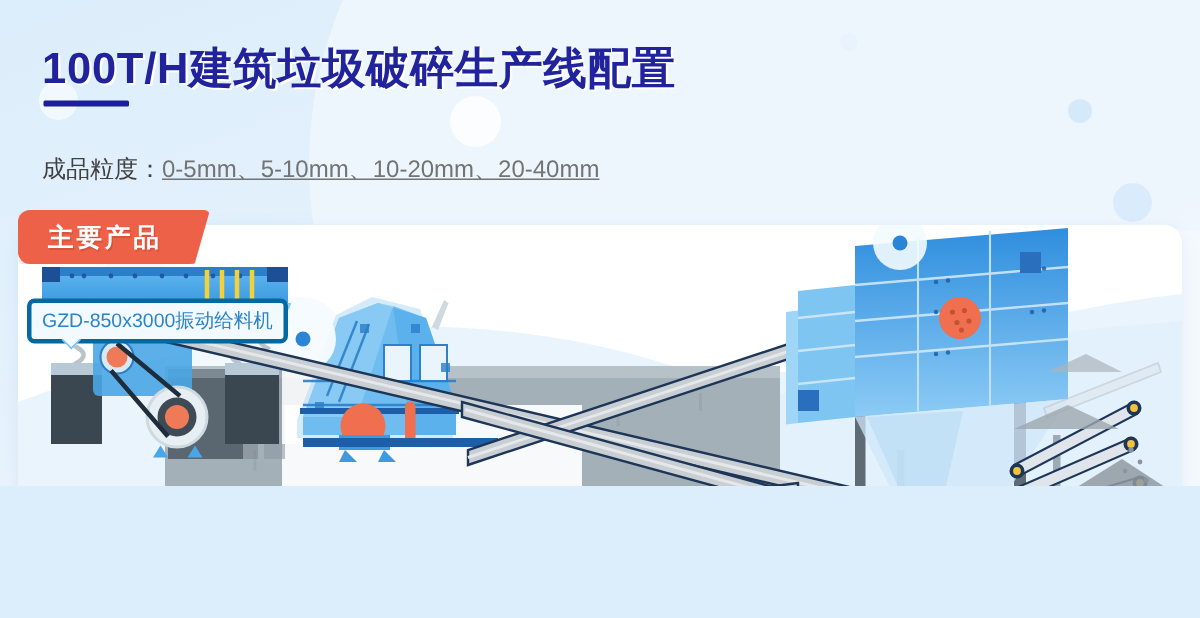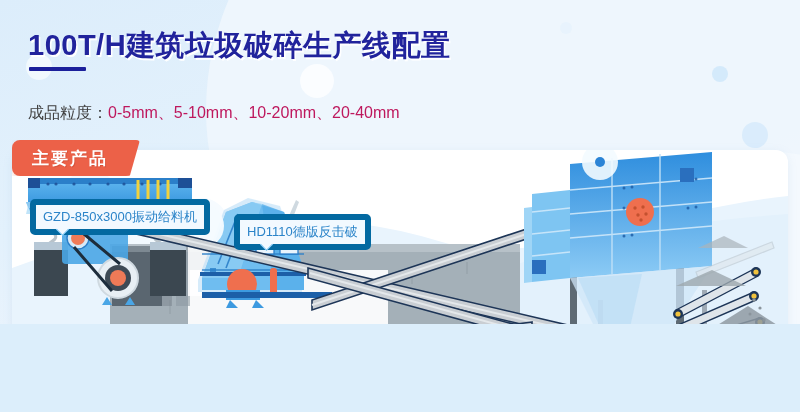--- a/index.html
+++ b/index.html
@@ -24,39 +24,39 @@
   .d4{left:26px;top:54px;width:26px;height:26px;background:#fafdff;opacity:.7;}
   .d5{left:560px;top:22px;width:12px;height:12px;background:#e6f2fd;opacity:.8;}
 
   
   .title{position:absolute;left:28px;top:26px;
     font-size:29px;font-weight:bold;letter-spacing:.5px;color:#21239c;
     text-shadow:1.5px 1.5px 0 #ffffff;white-space:nowrap;}
   .rule{position:absolute;left:29px;top:67px;width:57px;height:4px;background:#1b1f9b;border-radius:1px;}
   .subline{position:absolute;left:28px;top:103px;font-size:16px;white-space:nowrap;}
   .sub-label{color:#404040;}
-  .sub-val{color:#be185d;}
+  .sub-val{color:#737373;text-decoration:underline;}
 
   
   .card{position:absolute;left:12px;top:150px;width:776px;height:246px;
     background:#ffffff;border-radius:12px;box-shadow:0 2px 10px rgba(120,160,200,.13);overflow:hidden;}
 
   
   .badge{position:absolute;left:12px;top:140px;width:128px;height:36px;z-index:9;}
   .badge-shape{position:absolute;inset:0;background:#ec6148;
     border-radius:8px 4px 14px 8px;
     clip-path:polygon(0 0,100% 0,92% 100%,0 100%);
     box-shadow:0 2px 5px rgba(220,110,80,.30);}
   .badge-txt{position:absolute;left:0;right:12px;top:0;height:36px;display:flex;
     align-items:center;justify-content:center;color:#fff;font-size:17px;font-weight:bold;
     letter-spacing:2px;text-shadow:1px 1px 0 rgba(180,60,40,.35);}
 
   
-  .tag{position:absolute;z-index:12;background:#f2f9ff;border:6px solid #0369a1;
-    border-radius:5px;padding:3px 7px;font-size:13px;color:#2b84c9;white-space:nowrap;margin-left:12px;}
+  .tag{position:absolute;z-index:12;background:#f2f9ff;border:3px solid #0369a1;
+    border-radius:5px;padding:3px 7px;font-size:13px;color:#2b84c9;white-space:nowrap;}
   .tag:after{content:"";position:absolute;left:22px;bottom:-5px;width:8px;height:8px;
     background:#f2f9ff;border-right:1px solid #6fc0f2;border-bottom:1px solid #6fc0f2;
     transform:rotate(45deg);}
   .tag1{left:18px;top:199px;}
   .tag2{left:222px;top:214px;}
   .tag3{left:582px;top:203px;}
 
   
   .scene{position:absolute;left:0;top:0;width:776px;height:246px;}
 </style>
@@ -347,15 +347,14 @@
       <rect x="98" y="214" width="410" height="8" fill="#a2aeb6"></rect>
     </svg>
   </div>
 
   <div class="badge">
     <div class="badge-shape"></div>
     <div class="badge-txt">主要产品</div>
   </div>
 
   <div class="tag tag1">GZD-850x3000振动给料机</div>
-  <div class="tag tag2">HD1110德版反击破</div>
 
 </div>
 
 </body></html>

